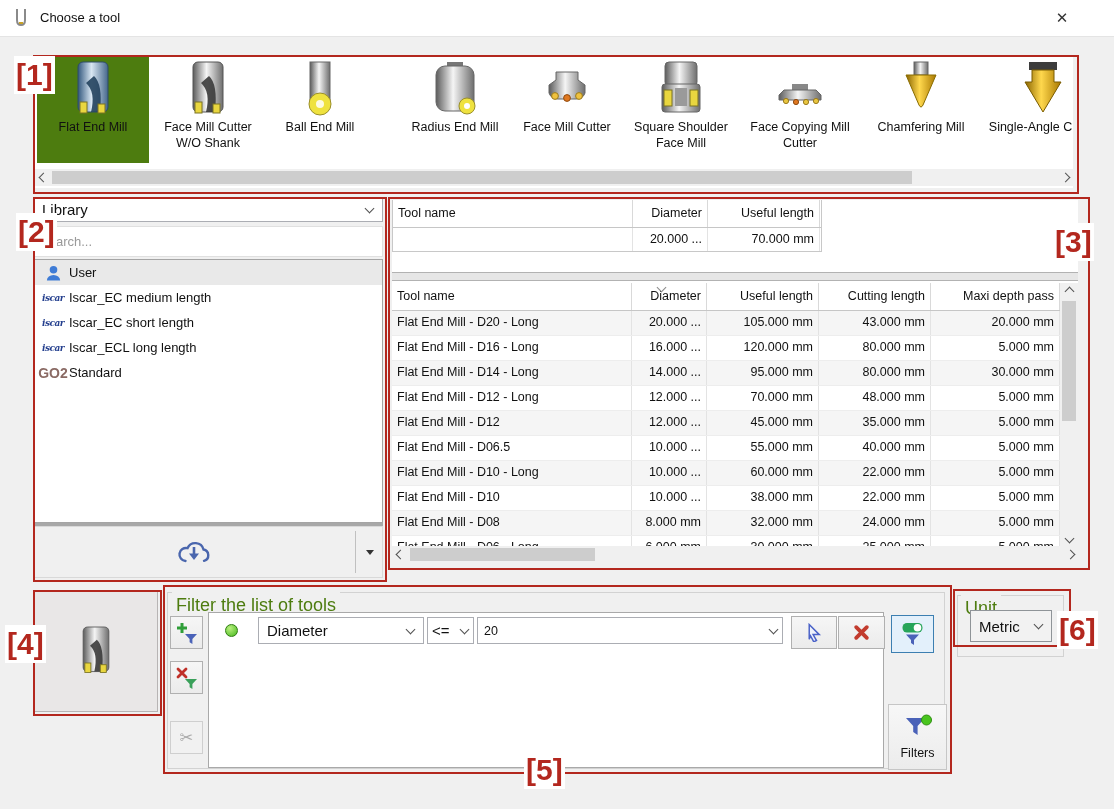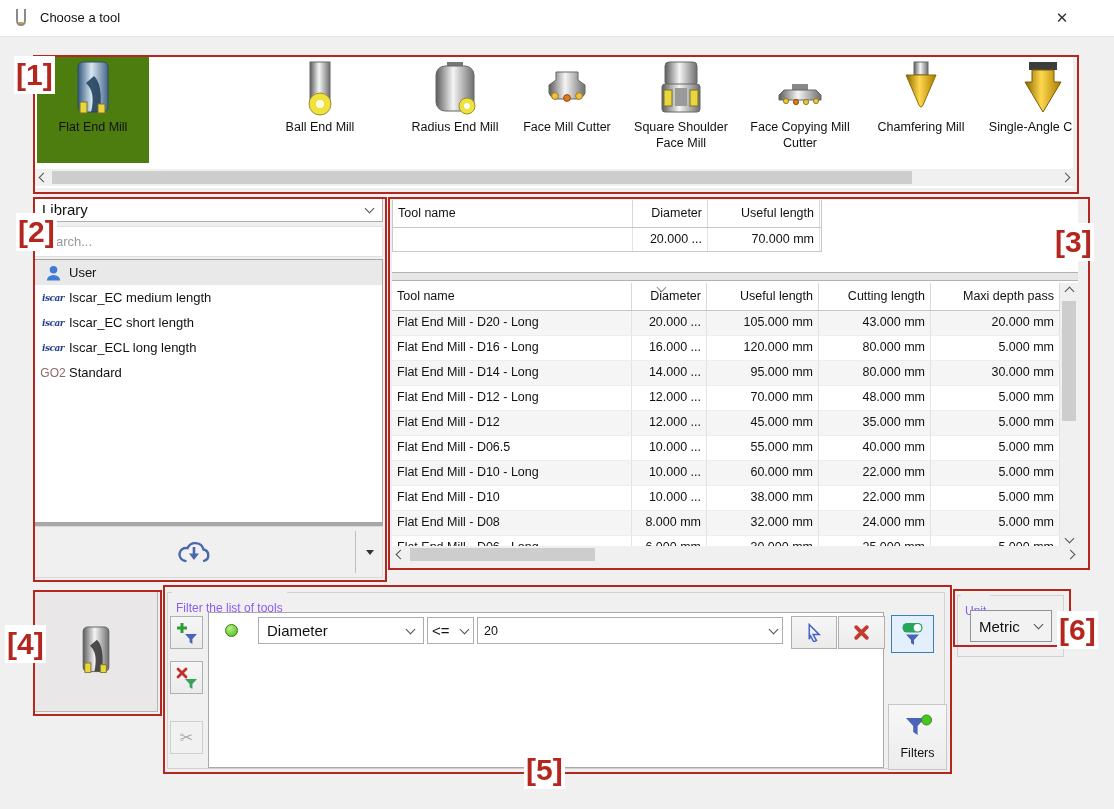--- a/index.html
+++ b/index.html
@@ -31,21 +31,21 @@
   .combo{position:absolute;background:#fff;border:1px solid #abadb3;display:flex;align-items:center;padding:0 8px;font-size:15px;color:#111;cursor:pointer}
   .combo .chv{position:absolute;right:9px;top:50%;margin-top:-5px;transform:rotate(45deg)}
   #search-input{left:33px;top:226px;width:336px;height:29px;border:1px solid #e0e0e0;padding:0 6px;font-family:"Liberation Sans",sans-serif;font-size:13px;color:#222;background:#fff}
   #search-input::placeholder{color:#9a9a9a}
   #lib-list{left:33px;top:259px;width:350px;height:264px;background:#fff;border:1px solid #a5a5a5;box-sizing:border-box}
   .lib-item{position:relative;height:25px;display:flex;align-items:center;cursor:pointer}
   .lib-item.selected{background:#e9e9e9}
   .lib-ico{width:24px;margin-left:7px;display:flex;justify-content:center;align-items:center}
   .lib-label{margin-left:4px;font-size:13px;color:#111;white-space:nowrap}
   .iscar{font-style:italic;font-weight:bold;font-size:9px;color:#26418f;font-family:"DejaVu Serif",serif;letter-spacing:-.5px}
-  .go2{font-weight:normal;font-size:12px;color:#8a6a64;letter-spacing:0}
+  .go2{font-weight:bold;font-size:14px;color:#8a6a64;letter-spacing:0}
   #lib-divider{left:33px;top:523px;width:350px;height:3px;background:#a8a8a8}
   #lib-bottom{left:33px;top:526px;width:350px;height:52px;background:#f0f0f0;border:1px solid #d9d9d9;box-sizing:border-box}
   #cloud-btn{left:34px;top:527px;width:320px;height:50px;display:flex;align-items:center;justify-content:center;cursor:pointer}
   #lib-bottom-sep{left:355px;top:531px;width:1px;height:42px;background:#c0c0c0}
   #lib-arrow-btn{left:356px;top:527px;width:27px;height:50px;display:flex;align-items:center;justify-content:center;cursor:pointer}
   
   #tables-bg{left:392px;top:200px;width:686px;height:363px;background:#fff}
   .hcell{box-sizing:border-box;border-right:1px solid #d9d9d9;line-height:26px;font-size:12.5px;color:#111;white-space:nowrap;overflow:hidden}
   .c0{width:240px;padding-left:5px}
   .c1{width:75px;text-align:right;padding-right:5px}
@@ -58,21 +58,21 @@
   .trow{display:flex;height:24px;border-bottom:1px solid #ededed}
   .trow .hcell{line-height:23px;border-right:1px solid #e3e3e3}
   .trow.alt{background:#f5f5f5}
   #mini-table{left:392px;top:200px;width:428px;border:1px solid #c8c8c8;border-top:none;box-sizing:content-box}
   #splitter{left:392px;top:272px;width:686px;height:9px;background:#e6e6e6;border-top:1px solid #b2b2b2;border-bottom:1px solid #b2b2b2;box-sizing:border-box}
   #main-table{left:392px;top:283px;width:668px;height:263px;overflow:hidden}
   #sort-chev{left:658px;top:284px}
   
   #preview-box{left:33px;top:590px;width:125px;height:122px;background:#e9e7e7;border:1px solid #b7b4b4;box-sizing:border-box;display:flex;align-items:center;justify-content:center}
   .groupbox{position:absolute;border:1px solid #d2d2d2}
-  .grouplabel{position:absolute;font-size:12px;color:#8b5cf6;background:#f0f0f0;padding:16px 4px;white-space:nowrap}
+  .grouplabel{position:absolute;font-size:18px;color:#4d7c0f;background:#f0f0f0;padding:10px 4px;white-space:nowrap}
   .sq-btn{position:absolute;background:linear-gradient(#f6f6f6,#ebebeb);border:1px solid #b0b0b0;display:flex;align-items:center;justify-content:center;cursor:pointer}
   .sq-btn.disabled{background:#f1f1f1;border-color:#cfcfcf;color:#a9a9a9;cursor:default}
   #filter-list{left:208px;top:612px;width:676px;height:156px;background:#fff;border:1px solid #a9a9a9;box-sizing:border-box}
   .led{position:absolute;width:13px;height:13px;border-radius:50%;background:radial-gradient(circle at 35% 30%,#b9f07e,#46b81e);border:1px solid #2f7d12;box-sizing:border-box}
   #toggle-btn{left:891px;top:615px;width:41px;height:36px;background:#e3f0fb;border:1px solid #3c7fb1;display:flex;align-items:center;justify-content:center;cursor:pointer}
   #filters-btn{left:888px;top:704px;width:57px;height:64px;background:linear-gradient(#f7f7f7,#ececec);border:1px solid #c6c6c6;display:flex;flex-direction:column;align-items:center;justify-content:center;cursor:pointer}
   #filters-btn .lbl{font-size:12.5px;color:#111;margin-top:2px}
   #filter-value{left:477px;top:617px;width:292px;height:25px;border:1px solid #abadb3;padding:0 6px;font-family:"Liberation Sans",sans-serif;font-size:12.5px;color:#111}
   
   .ann-box{position:absolute;border:2px solid #b3271e;pointer-events:none;z-index:40}
@@ -119,20 +119,31 @@
       <div class="tool-icon">
         <svg width="56" height="58" viewBox="0 0 56 58">
             <rect x="13" y="2" width="30" height="50" rx="5" fill="url(#gb)" stroke="#2f4c66"></rect>
             <path d="M29 16 q9 8 6 36 h-9 q5 -20 -5 -29 z" fill="#24425e" opacity="0.9"></path>
             <rect x="15" y="42" width="7" height="11" fill="#e9d63f" stroke="#7a7322"></rect>
             <rect x="33" y="44" width="7" height="9" fill="#e9d63f" stroke="#7a7322"></rect>
           </svg>
       </div>
       <div class="tool-label">Flat End Mill</div>
     </div>
+    <div class="tool-item" style="left:117px">
+      <div class="tool-icon">
+        <svg width="56" height="58" viewBox="0 0 56 58">
+            <rect x="13" y="2" width="30" height="50" rx="5" fill="url(#gm)" stroke="#555"></rect>
+            <path d="M29 16 q9 8 6 36 h-9 q5 -20 -5 -29 z" fill="#3a3a3a" opacity="0.9"></path>
+            <rect x="15" y="42" width="7" height="11" fill="#e9d63f" stroke="#7a7322"></rect>
+            <rect x="33" y="44" width="7" height="9" fill="#e9d63f" stroke="#7a7322"></rect>
+          </svg>
+      </div>
+      <div class="tool-label">Face Mill Cutter W/O Shank</div>
+    </div>
     <div class="tool-item" style="left:229px">
       <div class="tool-icon">
         <svg width="56" height="58" viewBox="0 0 56 58">
             <rect x="18" y="2" width="20" height="38" fill="url(#gm)" stroke="#666"></rect>
             <circle cx="28" cy="44" r="11" fill="#efe23f" stroke="#9a8f2a"></circle>
             <circle cx="28" cy="44" r="4" fill="#fff" opacity="0.85"></circle>
           </svg>
       </div>
       <div class="tool-label">Ball End Mill</div>
     </div>

